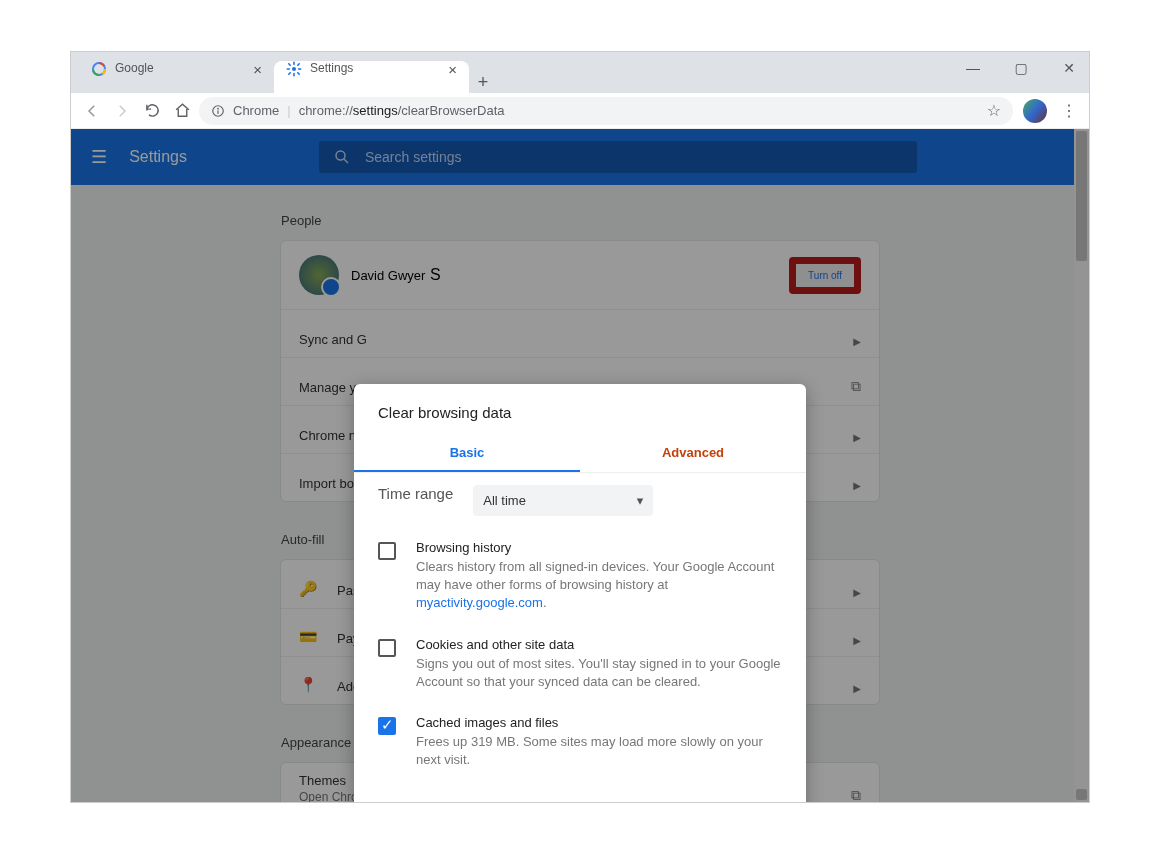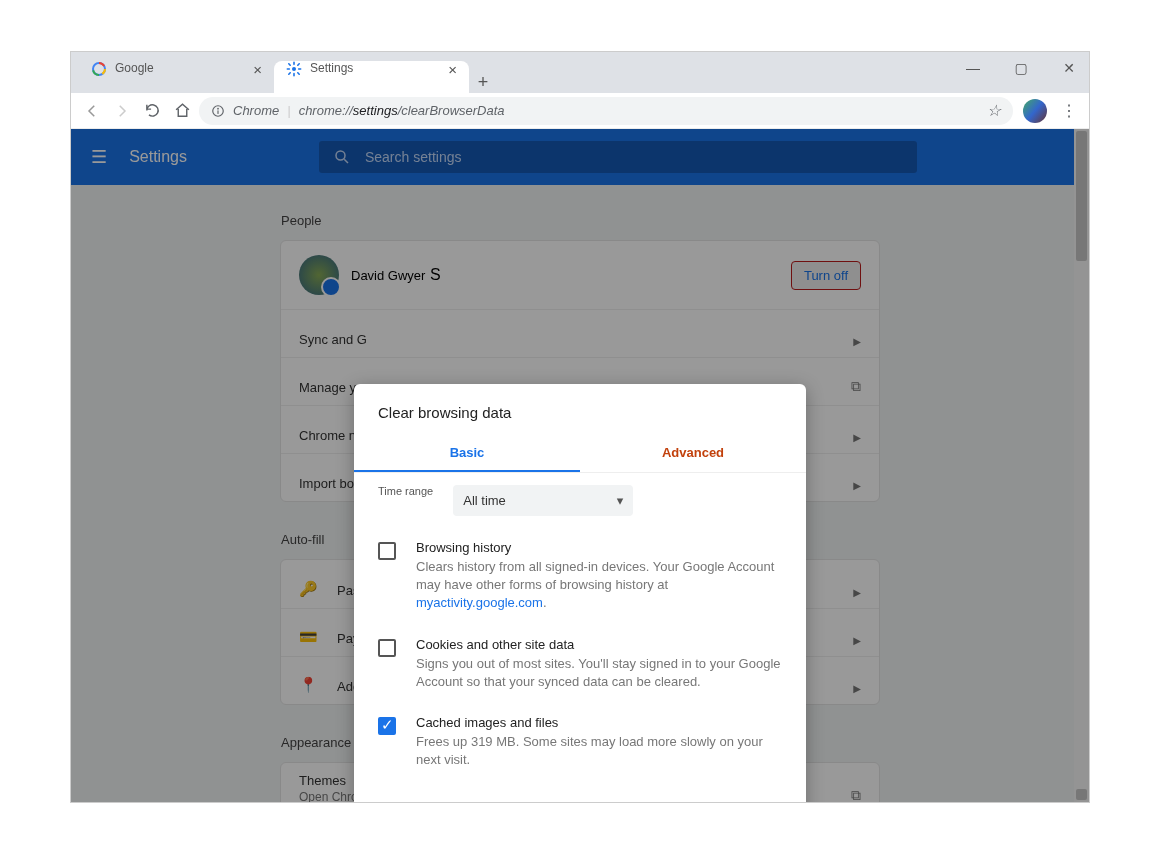--- a/index.html
+++ b/index.html
@@ -10,21 +10,21 @@
   .win-ctrl { width: 28px; height: 20px; display: flex; align-items: center; justify-content: center; font-size: 14px; color: #555; }
   .tabstrip { display: flex; align-items: flex-end; height: 34px; padding-left: 8px; background: #dee1e6; }
   .tab { display: flex; height: 32px; padding: 0 12px; min-width: 195px; font-size: 12px; color: #555; border-radius: 8px 8px 0 0; gap: 8px; position: relative; }
   .tab.active { background: #fff; }
   .tab .favicon { width: 16px; height: 16px; }
   .tab .close { margin-left: auto; font-size: 15px; color: #555; }
   .newtab { width: 28px; display: flex; align-items: center; justify-content: center; font-size: 18px; color: #555; }
   .toolbar { background: #fff; height: 36px; display: flex; align-items: center; padding: 0 8px; gap: 4px; border-bottom: 1px solid #ececec; }
   .navbtn { width: 26px; height: 26px; display: flex; align-items: center; justify-content: center; color: #b9b9b9; }
   .navbtn.active { color: #5f6368; }
-  .omnibox { flex: 1; background: #f1f3f4; border-radius: 15px; height: 28px; display: flex; align-items: center; padding: 0 12px; font-size: 13px; color: #5f6368; gap: 8px; font-style: italic; }
+  .omnibox { flex: 1; background: #f1f3f4; border-radius: 15px; height: 28px; display: flex; align-items: center; padding: 0 12px; font-size: 13px; color: #5f6368; gap: 8px; }
   .omnibox .chip { color: #5f6368; }
   .omnibox .sep { color: #ccc; }
   .omnibox .url { color: #5f6368; }
   .omnibox .url b { color: #202124; font-weight: normal; }
   .star { margin-left: auto; color: #5f6368; font-size: 16px; }
   .avatar { width: 24px; height: 24px; border-radius: 50%; background: linear-gradient(130deg,#4a6,#36c,#633); margin: 0 6px; }
   .threedot { font-size: 16px; color: #5f6368; width: 24px; text-align:center; }
   .content { flex: 1; position: relative; overflow: hidden; }
   .settings-header { background: #1a73e8; color: #fff; height: 56px; display: flex; align-items: center; padding: 0 20px; gap: 22px; }
   .hamburger { font-size: 18px; }
@@ -37,33 +37,33 @@
   .row { display:flex; align-items:flex-end; min-height:48px; padding: 10px 18px; border-top: 1px solid #eee; font-size: 13px; color: #333; }
   .row:first-child { border-top: none; }
   .row .chev { margin-left:auto; color:#777; font-size: 10px; }
   .row .ext { margin-left:auto; color:#777; font-size: 14px; }
   .row .sub { color:#777; font-size:12px; margin-top:2px; }
   .row .col { display:flex; flex-direction:column; }
   .row .ricon { width: 20px; margin-right: 18px; color:#666; font-size: 15px; text-align:center; }
   .profrow { display:flex; align-items:center; padding: 14px 18px; }
   .profpic { width: 40px; height: 40px; border-radius: 50%; background: radial-gradient(circle,#8a5,#368); position:relative; margin-right: 12px; }
   .profpic::after { content:""; position:absolute; right:-2px; bottom:-2px; width:16px; height:16px; background:#1a73e8; border:2px solid #fff; border-radius:50%; }
-  .turnoff { margin-left:auto; border:1px solid #b91c1c; color:#1a73e8; padding:6px 12px; border-radius:4px; font-size:13px; }
+  .turnoff { margin-left:auto; border:7px solid #b91c1c; color:#1a73e8; padding:6px 12px; border-radius:4px; font-size:10px; }
   .scrollbar { position:absolute; right:0; top:0; width:15px; height:100%; background:#f7f7f7; }
   .thumb { position:absolute; right:2px; top:2px; width:11px; height:130px; background:#c7c7c7; border-radius:2px; }
   .thumb2 { position:absolute; right:2px; bottom:2px; width:11px; height:11px; background:#c7c7c7; border-radius:2px; }
 
   .overlay { position:absolute; inset:0; background:rgba(0,0,0,.4); }
   .dialog { position:absolute; left:50%; top: 255px; transform:translateX(-50%); width:452px; background:#fff; border-radius:6px; box-shadow:0 4px 18px rgba(0,0,0,.3); padding: 20px 0 16px; }
   .dialog h2 { font-size:15px; font-weight: normal; color:#222; padding: 0 24px; margin-bottom: 14px; }
   .dtabs { display:flex; border-bottom: 1px solid #eee; }
   .dtab { flex:1; text-align:center; font-size:13px; padding: 10px 0; color:#c2410c;font-weight:bold; }
   .dtab.active { color:#1a73e8; border-bottom:2px solid #1a73e8; font-weight:bold;}
   .drow { display:flex; padding: 12px 24px; font-size: 13px; gap: 20px; align-items: flex-start;}
-  .trlabel { color:#555; font-size:11px; }
+  .trlabel { color:#555; font-size:15px; }
   .trselect { background:#f1f3f4; padding: 8px 30px 8px 10px; border-radius:4px; font-size:13px; color:#333; position:relative; width:180px; }
   .trselect::after { content:"▾"; position:absolute; right:10px; color:#555; }
   .chk { width:18px; height:18px; border: 2px solid #555; border-radius:2px; flex:none; margin-top:2px; }
   .chk.on { background:#1a73e8; border-color:#1a73e8; position:relative;}
   .chk.on::after { content:"✓"; color:#fff; position:absolute; top:-3px; left:1px; font-size:15px;}
   .optcol { flex:1; }
   .opttitle { color:#222; margin-bottom:3px; }
   .optdesc { color:#777; line-height:1.4; }
   .optdesc a { color:#1a73e8; text-decoration:none; }
   .dbuttons { display:flex; justify-content:flex-end; gap:10px; padding: 60px 24px 0 24px; }

